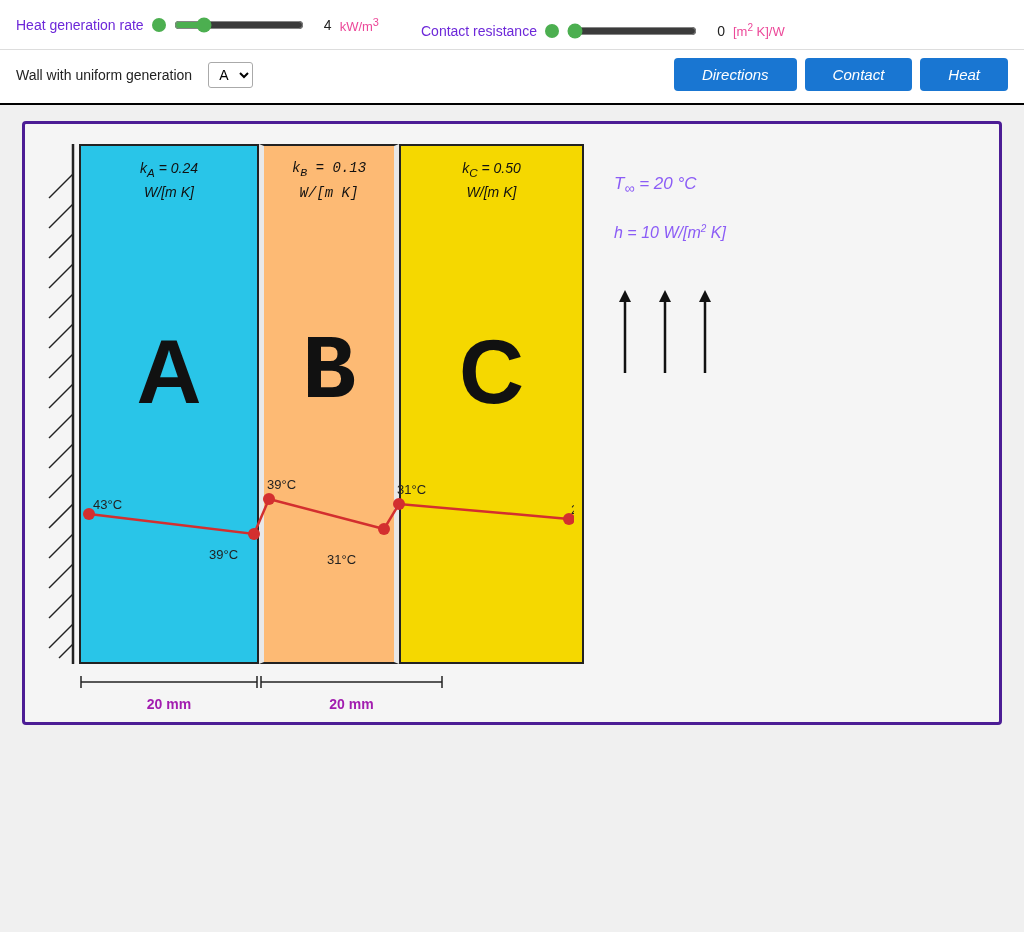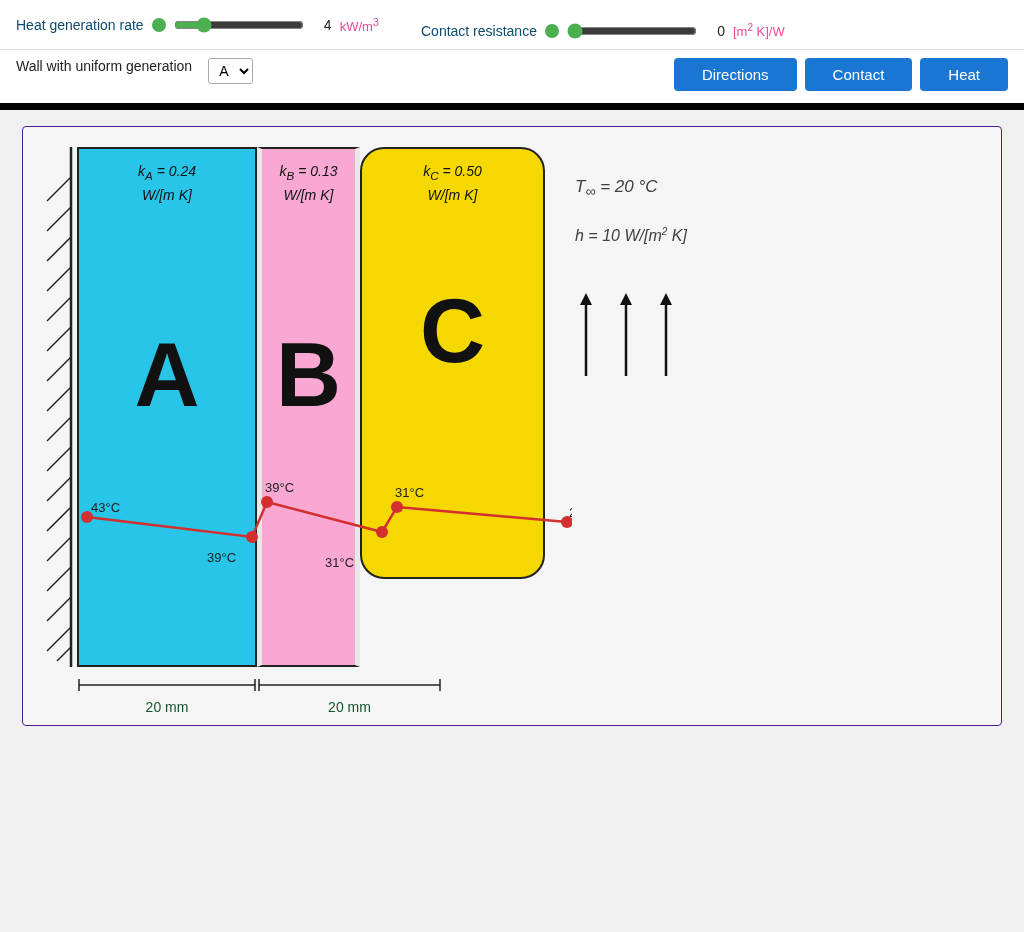--- a/index.html
+++ b/index.html
@@ -20,21 +20,21 @@
       flex-wrap: wrap;
       border-bottom: 1px solid #ddd;
     }
     .control-group {
       display: flex;
       align-items: center;
       gap: 8px;
     }
     .label-text {
       font-size: 14px;
-      color: #0c4a6e;
+      color: #6d28d9;
     }
     .slider-dot {
       width: 14px; height: 14px;
       background: #4caf50;
       border-radius: 50%;
       display: inline-block;
     }
     input[type=range] {
       width: 130px;
       accent-color: #4caf50;
@@ -47,23 +47,23 @@
       text-align: right;
     }
     .unit-text {
       font-size: 13px;
       color: #ec4899;
     }
     .second-row {
       background: white;
       padding: 8px 16px 12px;
       display: flex;
-      align-items: flex-start;
+      align-items: center;
       gap: 16px;
-      border-bottom: 7px solid #000000;
+      border-bottom: 2px solid #000000;
     }
     .wall-label {
       font-size: 14px;
       color: #222;
     }
     select {
       padding: 3px 6px;
       font-size: 14px;
       border: 1px solid #aaa;
       border-radius: 3px;
@@ -77,30 +77,31 @@
     }
     .btn {
       background: #1976d2;
       color: white;
       border: none;
       border-radius: 4px;
       padding: 8px 28px;
       font-size: 15px;
       cursor: pointer;
       font-weight: 500;
+      font-style: italic;
     }
     .main-content {
       padding: 16px;
       background: #f0f0f0;
       display: flex;
       justify-content: center;
     }
     .diagram-box {
       background: #f5f5f5;
-      border: 1px solid #4c1d95;
+      border: 3px solid #4c1d95;
       border-radius: 4px;
       padding: 20px 20px 10px 20px;
       width: 980px;
       position: relative;
     }
     .diagram-inner {
       display: flex;
       align-items: flex-start;
       gap: 0;
     }
@@ -114,24 +115,25 @@
       border: 2px solid #222;
       display: flex;
       flex-direction: column;
       align-items: center;
     }
     .wall-A {
       width: 180px;
       background: #29c5e8;
     }
     .wall-B {
-      width: 103px;
-      background: #f9a8d4;
+      width: 140px;
+      background: #fdba74;
       border-left: 6px solid #e0e0e0;
       border-right: 6px solid #e0e0e0;
+      font-family: Liberation Mono, monospace;
     }
     .wall-C {
       width: 185px;
       background: #f5d800;
     }
     .wall-label-top {
       margin-top: 12px;
       font-size: 14px;
       font-style: italic;
       text-align: center;
@@ -158,32 +160,33 @@
       display: flex;
       flex-direction: column;
       align-items: flex-start;
       justify-content: flex-start;
       padding-top: 30px;
       width: 200px;
     }
     .right-info .formula {
       font-size: 18px;
       font-style: italic;
-      color: #404040;
+      color: #8b5cf6;
       margin-bottom: 10px;
     }
     .arrows-container {
       display: flex;
       gap: 18px;
       margin-top: 20px;
     }
     .dim-text {
       font-size: 14px;
-      color: #14532d;
+      color: #a21caf;
       margin-top: 4px;
+      font-weight: bold;
     }
     sup { font-size: 10px; }
     .kw-unit sup { font-size: 11px; }
   </style>
 </head>
 <body>
 
 <div class="top-bar">
   <div class="control-group">
     <span class="label-text">Heat generation rate</span>
@@ -258,21 +261,21 @@
 
           <div class="wall-section wall-B" style="height:520px; border-left:5px solid #e8e8e8; border-right:5px solid #e8e8e8; border-top:2px solid #222; border-bottom:2px solid #222;">
             <div class="wall-label-top">
               <span style="font-style:italic;">k</span><sub>B</sub> = 0.13<br>
               <em>W/[m K]</em>
             </div>
             <div class="wall-big-letter">B</div>
             <div style="height:120px;"></div>
           </div>
 
-          <div class="wall-section wall-C" style="height:432px;border-radius:24px;">
+          <div class="wall-section wall-C" style="height:520px;">
             <div class="wall-label-top">
               <span style="font-style:italic;">k</span><sub>C</sub> = 0.50<br>
               <em>W/[m K]</em>
             </div>
             <div class="wall-big-letter">C</div>
             <div style="height:120px;"></div>
           </div>
         </div>
 
         <svg class="temp-curve-overlay" width="495" height="520" xmlns="http://www.w3.org/2000/svg">

